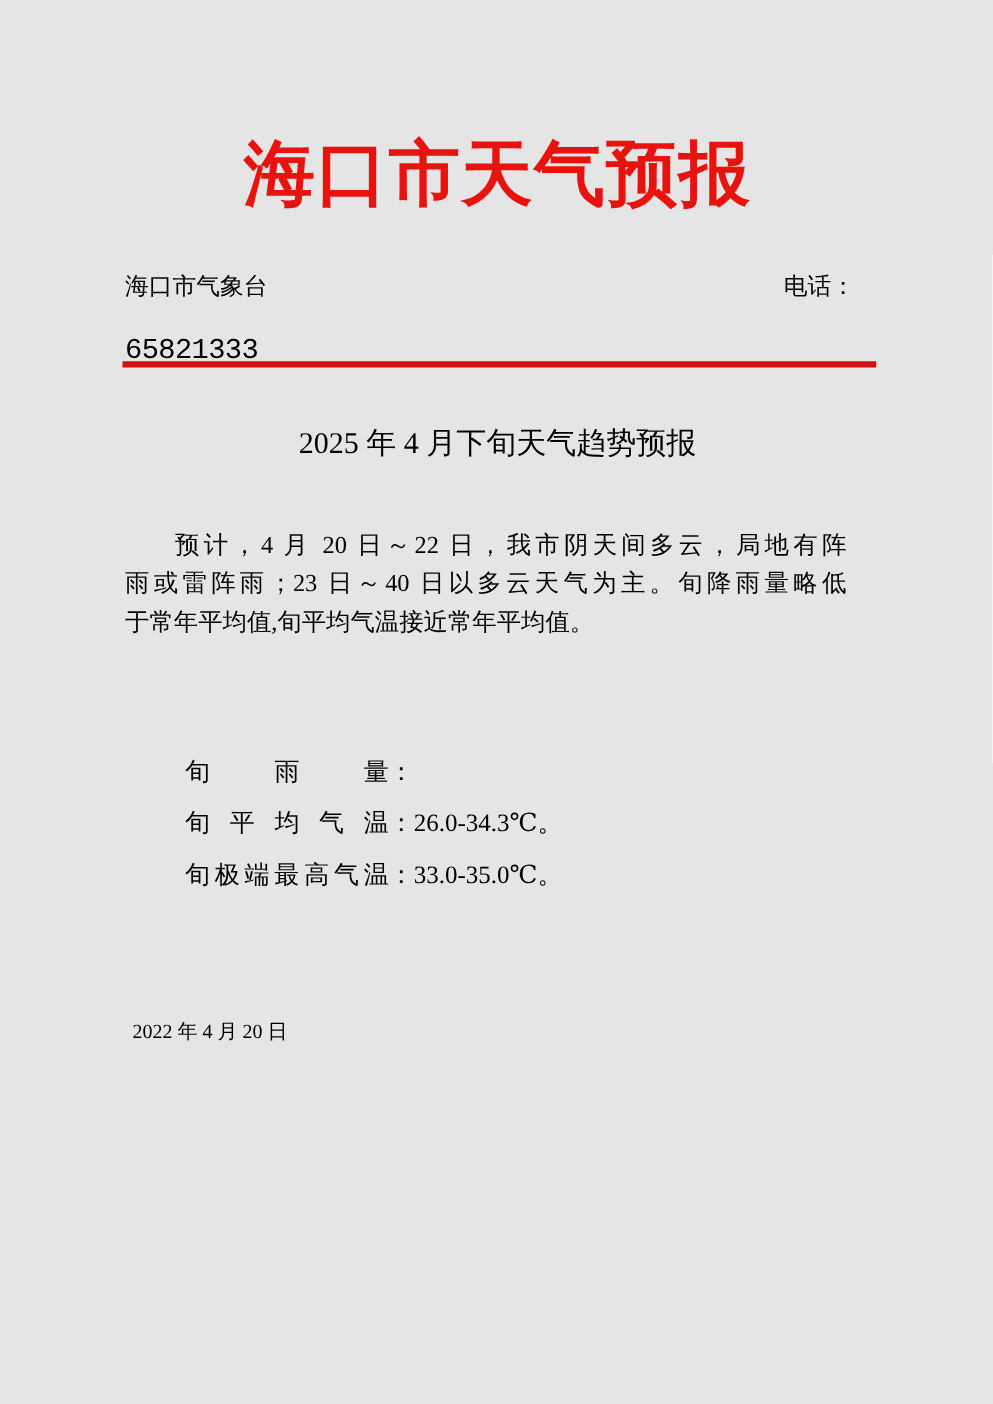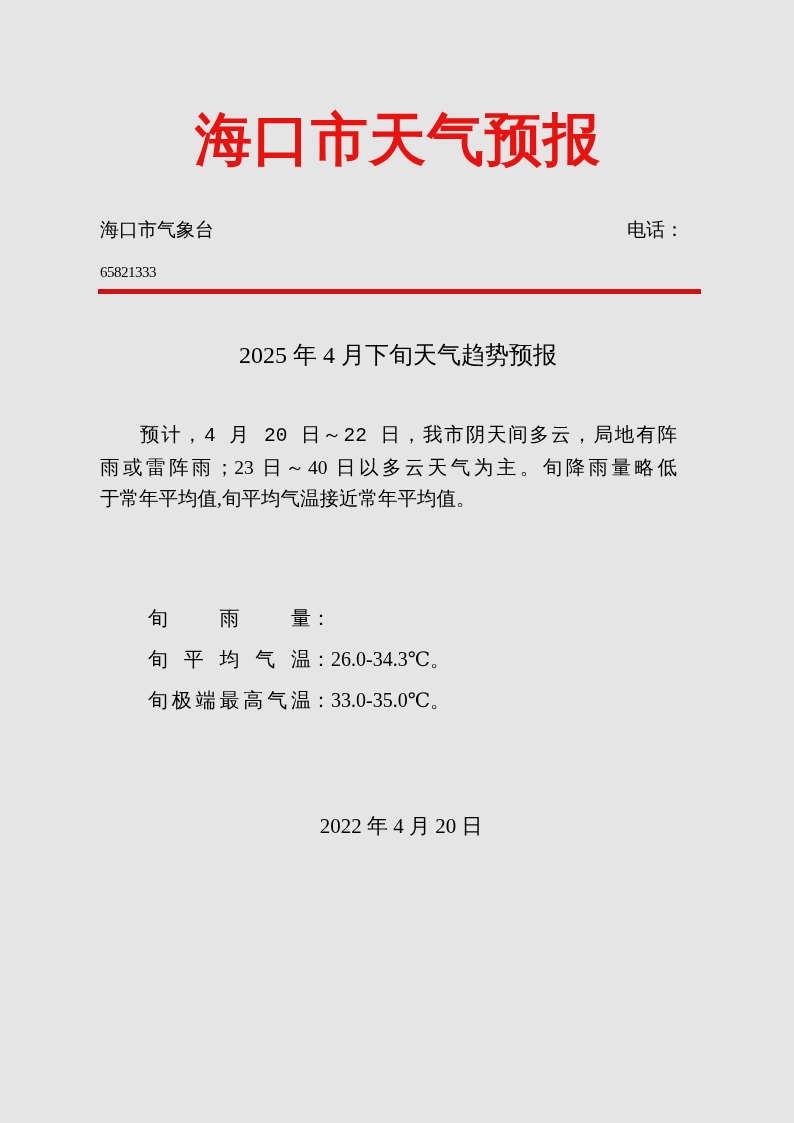--- a/index.html
+++ b/index.html
@@ -45,25 +45,26 @@
     width: 598px;
     display: flex;
     justify-content: space-between;
     font-size: 19px;
     line-height: 28px;
   }
   .org-row .phone-label { padding-right: 14px; }
 
   .phone-number {
     position: absolute;
-    top: 259px;
+    top: 267px;
     left: 2px;
-    font-size: 15px;
+    font-size: 23px;
     line-height: 26px;
     letter-spacing: -0.5px;
+    font-family: Liberation Mono, monospace;
   }
 
   .red-rule {
     position: absolute;
     top: 289px;
     left: 0;
     width: 603px;
     height: 5px;
     background: var(--rule-red, #d01212);
   }
@@ -87,21 +88,21 @@
     width: 577px;
     font-size: 19.5px;
     line-height: 31px;
   }
   .body-line { white-space: nowrap; }
   .body-line.justify {
     white-space: normal;
     text-align: justify;
     text-align-last: justify;
   }
-  .body-line.first { text-indent: 40px; font-family: Liberation Mono, monospace; }
+  .body-line.first { text-indent: 40px; }
 
   .stats {
     position: absolute;
     top: 604px;
     left: 50px;
     font-size: 20px;
   }
   .stat-row {
     display: flex;
     align-items: baseline;
@@ -112,25 +113,25 @@
   .stat-label {
     display: inline-flex;
     justify-content: space-between;
     width: 163px;
   }
   .stat-colon { width: 20px; display: inline-block; }
 
   .doc-date {
     position: absolute;
     top: 812px;
-    left: 16px;
+    left: 8px;
     width: 100%;
-    text-align: center;
+    text-align: left;
     padding-right: 26px;
-    font-size: 21px;
+    font-size: 16px;
     line-height: 28px;
     white-space: nowrap;
   }
 </style>
 </head>
 <body>
 
 <div class="page">
   <div class="content">
 

